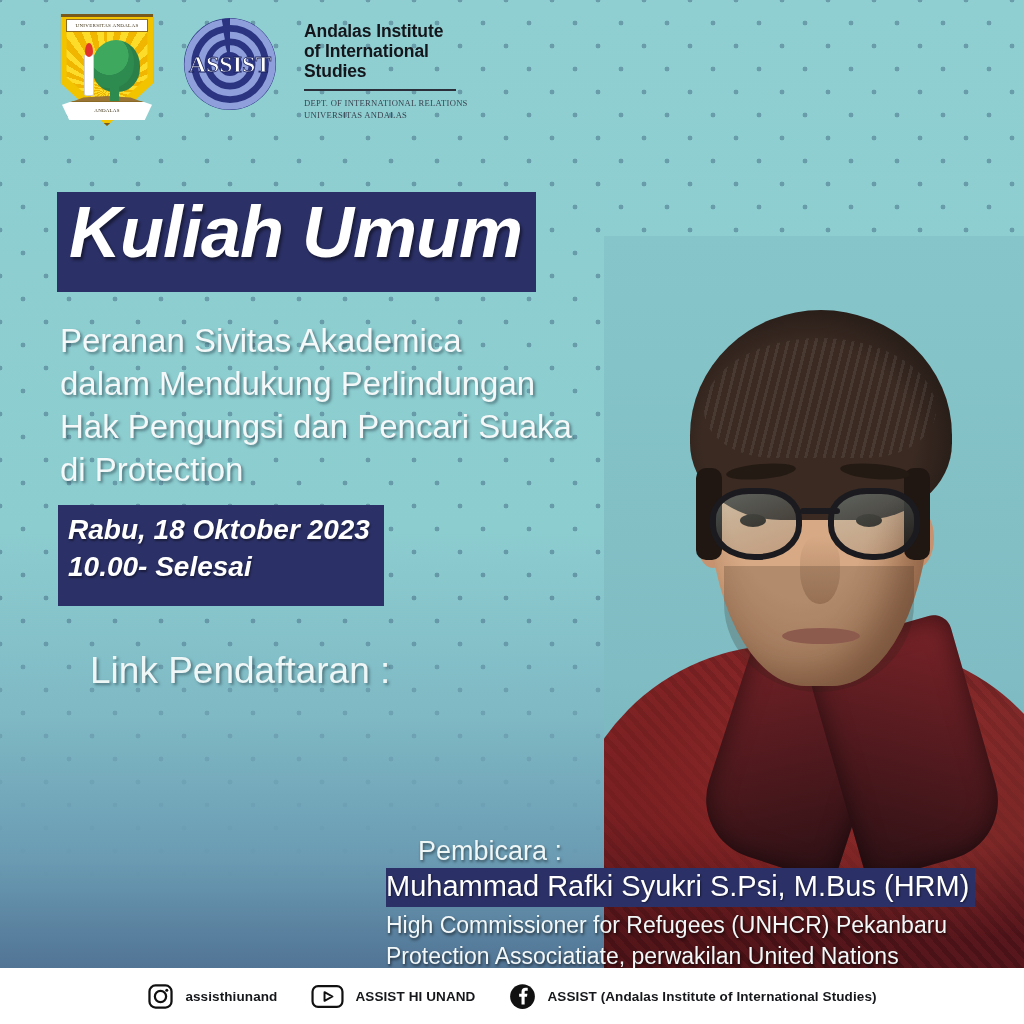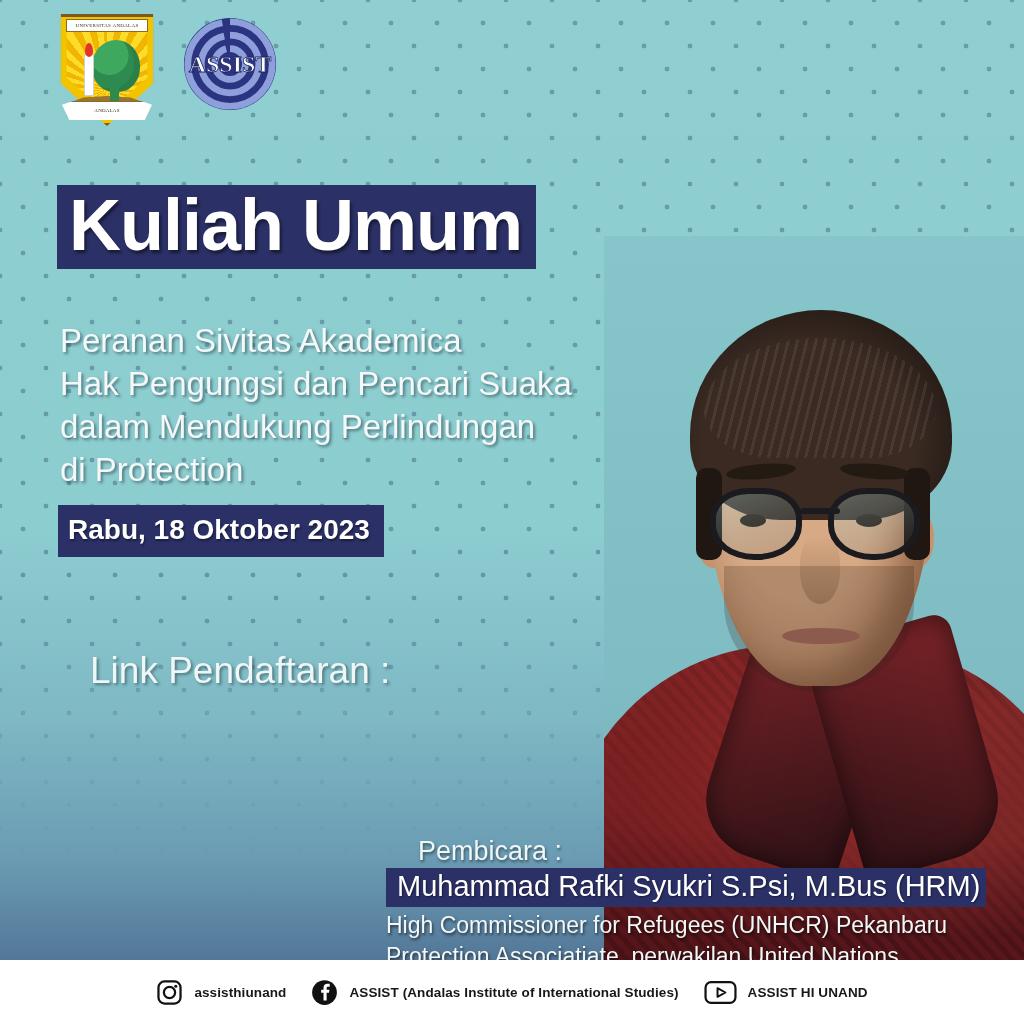--- a/index.html
+++ b/index.html
@@ -150,36 +150,36 @@
   .photo .eye-r{left:252px;}
   .photo .nose{position:absolute;left:196px;top:300px;width:40px;height:68px;background:linear-gradient(180deg,rgba(0,0,0,0),rgba(110,70,45,.38));border-radius:40% 40% 48% 48%;}
   .photo .mouth{position:absolute;left:178px;top:392px;width:78px;height:16px;background:#8d5a4e;border-radius:50%;}
   .photo .stubble{
     position:absolute;left:120px;top:330px;width:190px;height:126px;border-radius:0 0 50% 50%/0 0 70% 70%;
     background:rgba(45,30,22,.22);
   }
 
   
   .title-box{
-    position:absolute;left:57px;top:185px;z-index:5;
-    background:#2b3066;padding:4px 14px 8px 12px;
+    position:absolute;left:57px;top:192px;z-index:5;
+    background:#2b3066;padding:4px 14px 24px 12px;font-style:italic;
   }
   .title-box .t{
     font-size:72px;font-weight:bold;color:#ffffff;line-height:1.0;letter-spacing:-1px;
     text-shadow:2px 3px 3px rgba(0,0,0,.45);
   }
 
   .subtitle{
     position:absolute;left:60px;top:320px;z-index:5;width:610px;
     font-size:33px;color:#f4f8f8;line-height:1.30;
     text-shadow:2px 2px 3px rgba(30,50,60,.55);
   }
 
   .when-box{
-    position:absolute;left:58px;top:505px;z-index:5;background:#2b3066;padding:6px 14px 9px 10px;
+    position:absolute;left:58px;top:505px;z-index:5;background:#2b3066;padding:6px 14px 21px 10px;font-style:italic;
   }
   .when-box .l{
     font-size:28px;font-weight:bold;color:#ffffff;line-height:1.33;
     text-shadow:1px 2px 2px rgba(0,0,0,.4);
   }
 
   .reg-label{
     position:absolute;left:48px;top:650px;z-index:5;
     font-size:37px;color:#eef6f6;text-shadow:2px 2px 3px rgba(30,50,60,.5);margin-left:42px;
   }
@@ -188,33 +188,33 @@
     font-size:28px;color:#ffffff;text-shadow:1px 1px 2px rgba(0,0,0,.4);
   }
 
   .speaker{
     position:absolute;left:386px;top:836px;z-index:7;width:616px;
   }
   .speaker .pembicara{
     font-size:27px;color:#eef6f6;line-height:1.12;text-shadow:1px 2px 3px rgba(0,0,0,.5);margin-left:32px;
   }
   .speaker .name{
-    display:inline-block;background:#2b3066;padding:1px 6px 3px 11px;margin-top:2px;
+    display:inline-block;background:#2b3066;padding:1px 6px 3px 0;margin-top:2px;
     font-size:29px;color:#ffffff;line-height:1.2;text-shadow:1px 1px 2px rgba(0,0,0,.45);
     white-space:nowrap;
   }
   .speaker .aff{
     font-size:23px;color:#f2f7f8;line-height:1.34;margin-top:3px;
     text-shadow:1px 2px 3px rgba(0,0,0,.65);
   }
 
   
   .footer{
-    position:absolute;left:0;bottom:0;width:1024px;height:64px;background:#ffffff;z-index:9;
-    display:flex;align-items:center;justify-content:center;gap:25px;
+    position:absolute;left:0;bottom:0;width:1024px;height:56px;background:#ffffff;z-index:9;
+    display:flex;align-items:center;justify-content:center;gap:34px;
   }
   .social{display:flex;align-items:center;gap:11px;}
   .social .lbl{font-size:13.5px;font-weight:bold;color:#15171a;letter-spacing:.1px;}
   .ic{width:27px;height:27px;flex:0 0 auto;}
 </style>
 </head>
 <body>
 
 <div class="poster">
 
@@ -270,35 +270,46 @@
         <circle cx="50" cy="50" r="48" fill="#2b3480"></circle>
         <g clip-path="url(#circ)" fill="none" stroke="#8f9fdc" stroke-width="7">
           <path d="M50 6 A44 44 0 0 1 94 50 A44 44 0 0 1 50 94 A44 44 0 0 1 6 50 A44 44 0 0 1 42 7"></path>
           <path d="M50 20 A30 30 0 0 1 80 50 A30 30 0 0 1 50 80 A30 30 0 0 1 20 50 A30 30 0 0 1 44 21"></path>
           <path d="M50 34 A16 16 0 0 1 66 50 A16 16 0 0 1 50 66 A16 16 0 0 1 34 50 A16 16 0 0 1 46 34"></path>
         </g>
         <text x="50" y="58" font-family="Liberation Serif, serif" font-size="25" font-weight="bold" fill="#ffffff" text-anchor="middle" stroke="#1b2360" stroke-width="0.8">ASSIST</text>
       </svg>
     </div>
 
+    <div>
+      <div class="assist-text">
+        <div class="ln">Andalas Institute</div>
+        <div class="ln">of International</div>
+        <div class="ln">Studies</div>
+      </div>
+      <div class="assist-rule"></div>
+      <div class="assist-sub">DEPT. OF INTERNATIONAL RELATIONS</div>
+      <div class="assist-sub">UNIVERSITAS ANDALAS</div>
+    </div>
   </div>
 
   <div class="title-box">
     <div class="t">Kuliah Umum</div>
   </div>
 
   <div class="subtitle">
     <div>Peranan Sivitas Akademica</div>
+    <div>dalam Mendukung Perlindungan</div>
     <div>Hak Pengungsi dan Pencari Suaka</div>
-    <div>dalam Mendukung Perlindungan</div>
     <div>di Protection</div>
   </div>
 
   <div class="when-box">
     <div class="l">Rabu, 18 Oktober 2023</div>
+    <div class="l">10.00- Selesai</div>
   </div>
 
   <div class="reg-label">Link Pendaftaran :</div>
 
   <div class="speaker">
     <div class="pembicara">Pembicara :</div>
     <div class="name">Muhammad Rafki Syukri S.Psi, M.Bus (HRM)</div>
     <div class="aff">
       <div>High Commissioner for Refugees (UNHCR) Pekanbaru</div>
       <div>Protection Associatiate, perwakilan United Nations</div>
@@ -310,30 +321,30 @@
     <div class="social">
       <svg class="ic" viewBox="0 0 24 24">
         <rect x="2.2" y="2.2" width="19.6" height="19.6" rx="5.4" ry="5.4" fill="none" stroke="#111" stroke-width="2"></rect>
         <circle cx="12" cy="12" r="5" fill="none" stroke="#111" stroke-width="2"></circle>
         <circle cx="17.6" cy="6.4" r="1.35" fill="#111"></circle>
       </svg>
       <span class="lbl">assisthiunand</span>
     </div>
 
     <div class="social">
+      <svg class="ic" viewBox="0 0 30 24" style="width:33px">
+        <rect x="1.4" y="2.6" width="27.2" height="18.8" rx="5" ry="5" fill="none" stroke="#111" stroke-width="2"></rect>
+        <path d="M12.3 8.1l7.2 3.9-7.2 3.9z" fill="none" stroke="#111" stroke-width="1.8" stroke-linejoin="round"></path>
+      </svg>
+      <span class="lbl">ASSIST HI UNAND</span>
+    </div>
+
+    <div class="social">
       <svg class="ic" viewBox="0 0 24 24">
         <circle cx="12" cy="12" r="11" fill="#111"></circle>
         <path d="M13.9 12.3h2.1l.33-2.7h-2.43V8.1c0-.78.22-1.31 1.33-1.31h1.42V4.37c-.25-.03-1.09-.11-2.07-.11-2.05 0-3.45 1.26-3.45 3.56V9.6H9v2.7h2.13V19h2.77z" fill="#fff"></path>
       </svg>
       <span class="lbl">ASSIST (Andalas Institute of International Studies)</span>
     </div>
 
-    <div class="social">
-      <svg class="ic" viewBox="0 0 30 24" style="width:33px">
-        <rect x="1.4" y="2.6" width="27.2" height="18.8" rx="5" ry="5" fill="none" stroke="#111" stroke-width="2"></rect>
-        <path d="M12.3 8.1l7.2 3.9-7.2 3.9z" fill="none" stroke="#111" stroke-width="1.8" stroke-linejoin="round"></path>
-      </svg>
-      <span class="lbl">ASSIST HI UNAND</span>
-    </div>
-
   </div>
 
 </div>
 
 </body></html>

